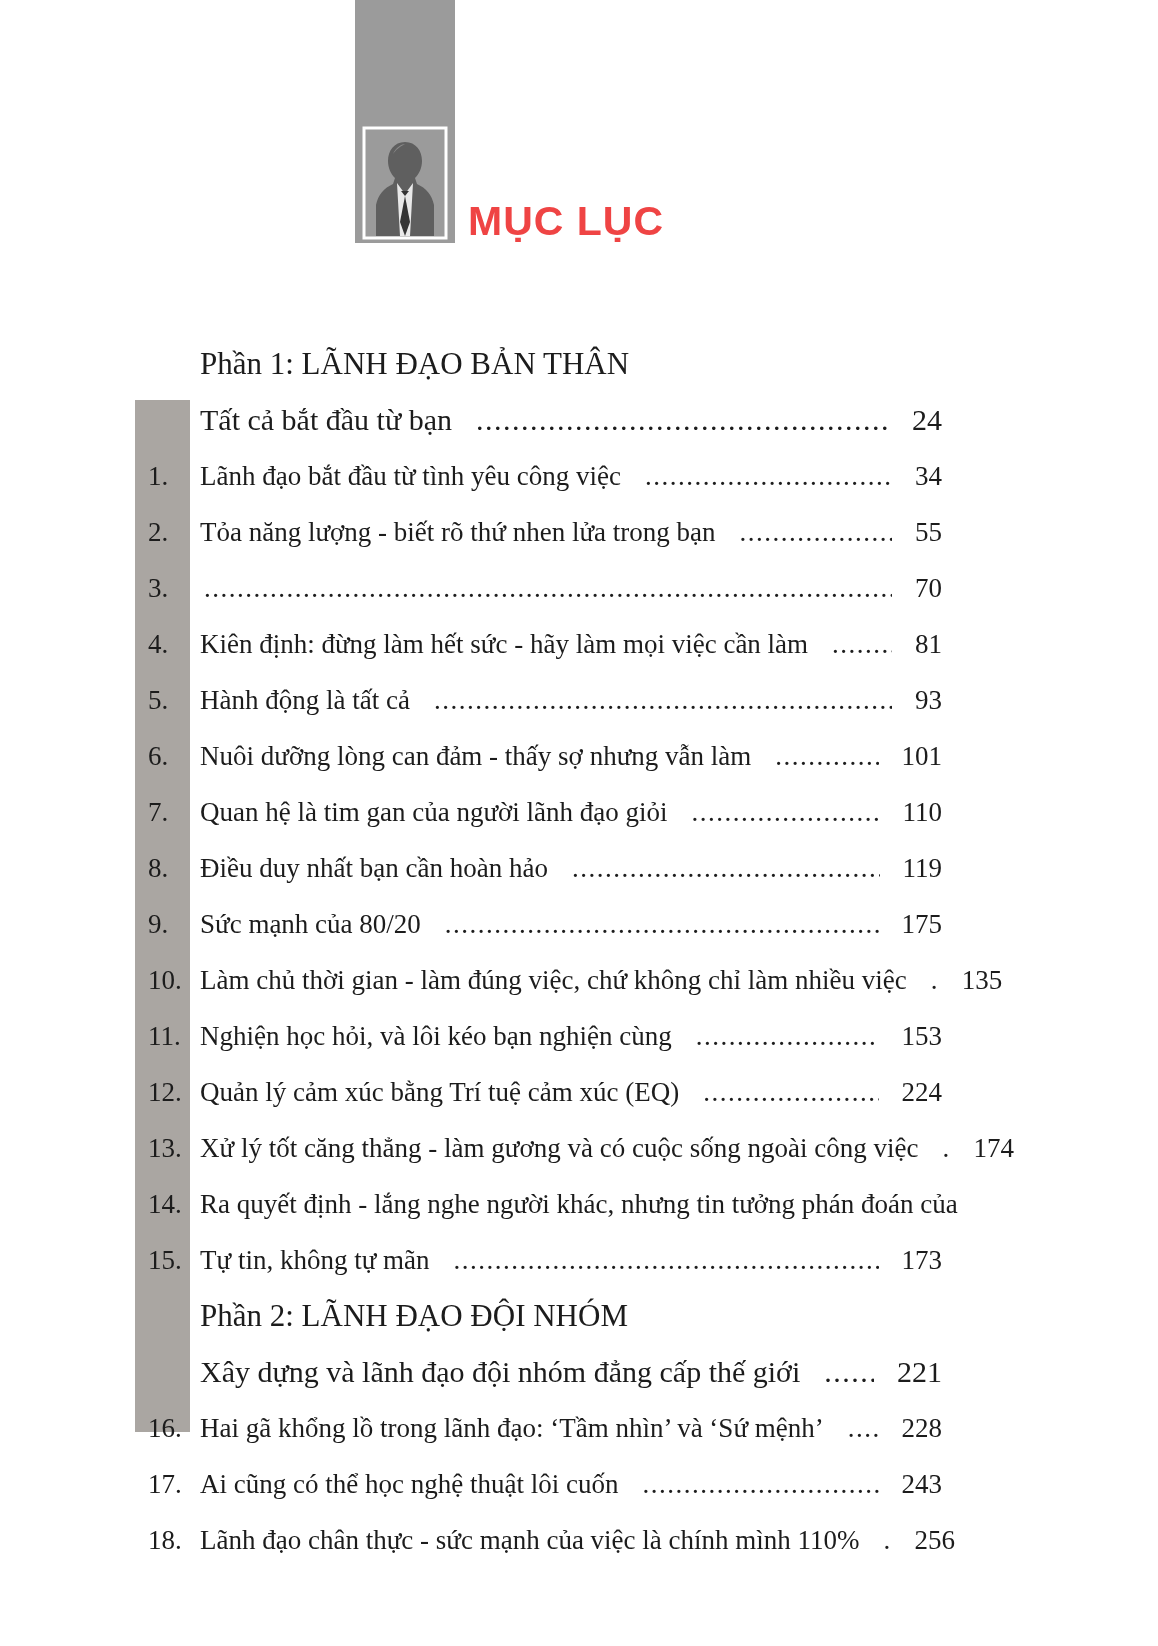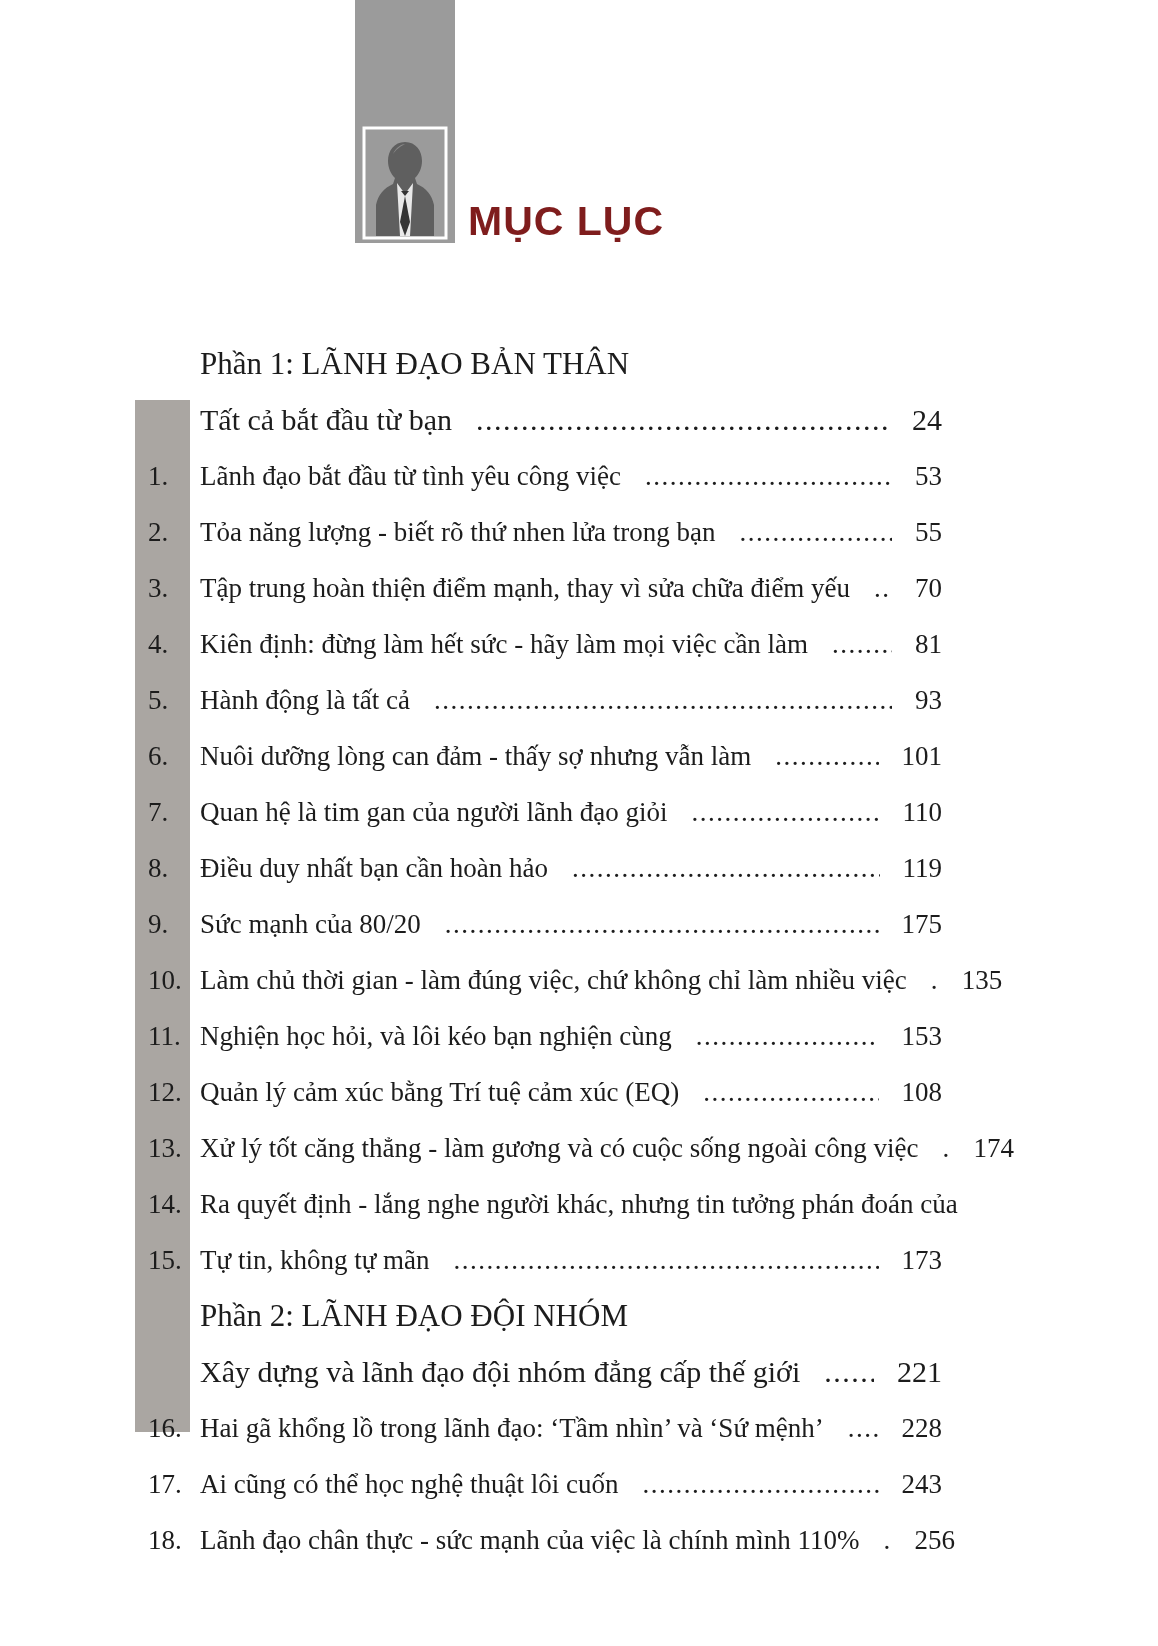--- a/index.html
+++ b/index.html
@@ -34,21 +34,21 @@
   .logo svg { display: block; width: 100%; height: 100%; }
 
   .page-title {
     position: absolute;
     left: 468px;
     top: 198px;
     font-family: "Liberation Sans", sans-serif;
     font-weight: bold;
     font-size: 41px;
     letter-spacing: 1px;
-    color: #7f1d1d;
+    color: #ef4444;
     white-space: nowrap;
   }
 
   
   .side-band {
     position: absolute;
     left: 135px;
     top: 400px;
     width: 55px;
     height: 1032px;
@@ -137,31 +137,30 @@
       <div class="section-heading">Phần 1: LÃNH ĐẠO BẢN THÂN</div>
       <div class="row intro">
         <span class="title">Tất cả bắt đầu từ bạn</span>
         <span class="dots"></span>
         <span class="pg">24</span>
       </div>
       <div class="row">
         <span class="num">1.</span>
         <span class="title">Lãnh đạo bắt đầu từ tình yêu công việc</span>
         <span class="dots"></span>
-        <span class="pg">53</span>
+        <span class="pg">34</span>
       </div>
       <div class="row">
         <span class="num">2.</span>
         <span class="title">Tỏa năng lượng - biết rõ thứ nhen lửa trong bạn</span>
         <span class="dots"></span>
         <span class="pg">55</span>
       </div>
       <div class="row">
         <span class="num">3.</span>
-        <span class="title">Tập trung hoàn thiện điểm mạnh, thay vì sửa chữa điểm yếu</span>
         <span class="dots"></span>
         <span class="pg">70</span>
       </div>
       <div class="row">
         <span class="num">4.</span>
         <span class="title">Kiên định: đừng làm hết sức - hãy làm mọi việc cần làm</span>
         <span class="dots"></span>
         <span class="pg">81</span>
       </div>
       <div class="row">
@@ -203,21 +202,21 @@
       <div class="row">
         <span class="num">11.</span>
         <span class="title">Nghiện học hỏi, và lôi kéo bạn nghiện cùng</span>
         <span class="dots"></span>
         <span class="pg">153</span>
       </div>
       <div class="row">
         <span class="num">12.</span>
         <span class="title">Quản lý cảm xúc bằng Trí tuệ cảm xúc (EQ)</span>
         <span class="dots"></span>
-        <span class="pg">108</span>
+        <span class="pg">224</span>
       </div>
       <div class="row">
         <span class="num">13.</span>
         <span class="title">Xử lý tốt căng thẳng - làm gương và có cuộc sống ngoài công việc</span>
         <span class="dots"></span>
         <span class="pg">174</span>
       </div>
       <div class="row">
         <span class="num">14.</span>
         <span class="title">Ra quyết định - lắng nghe người khác, nhưng tin tưởng phán đoán của</span>

